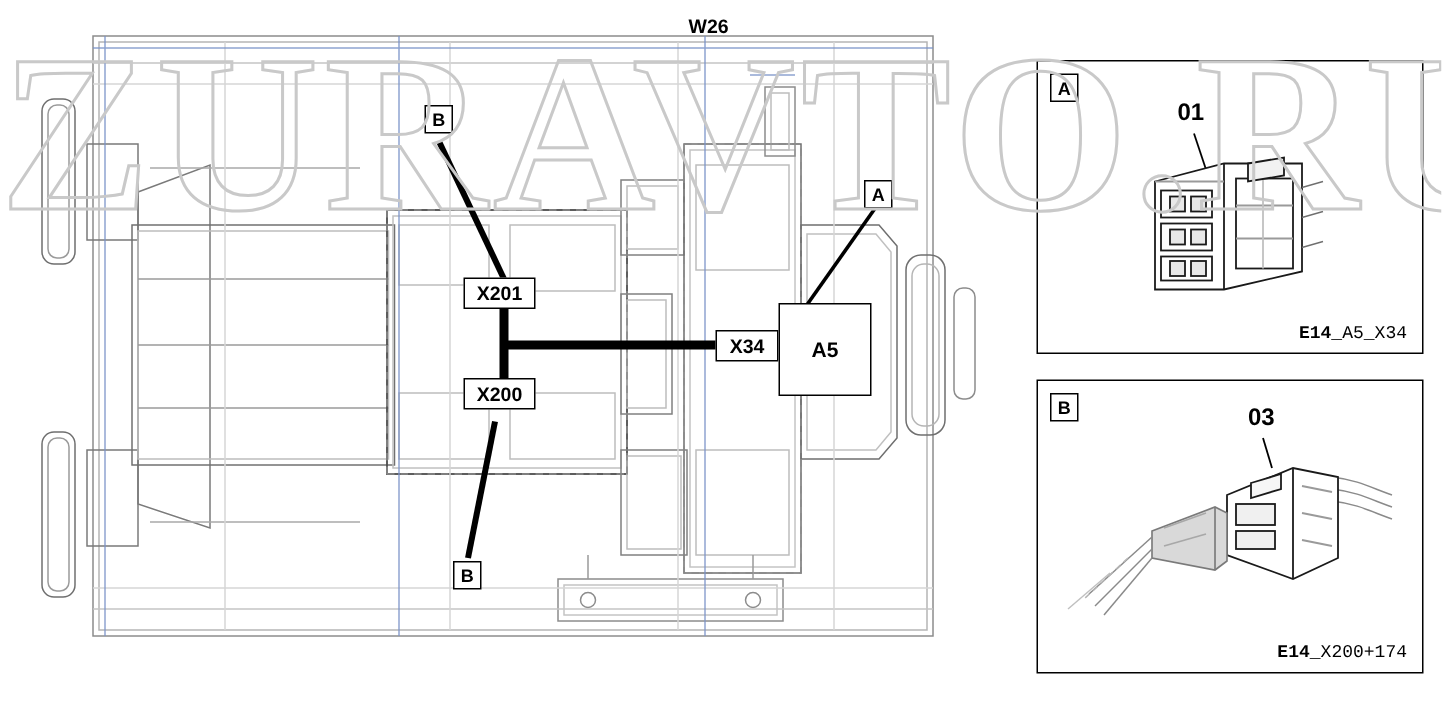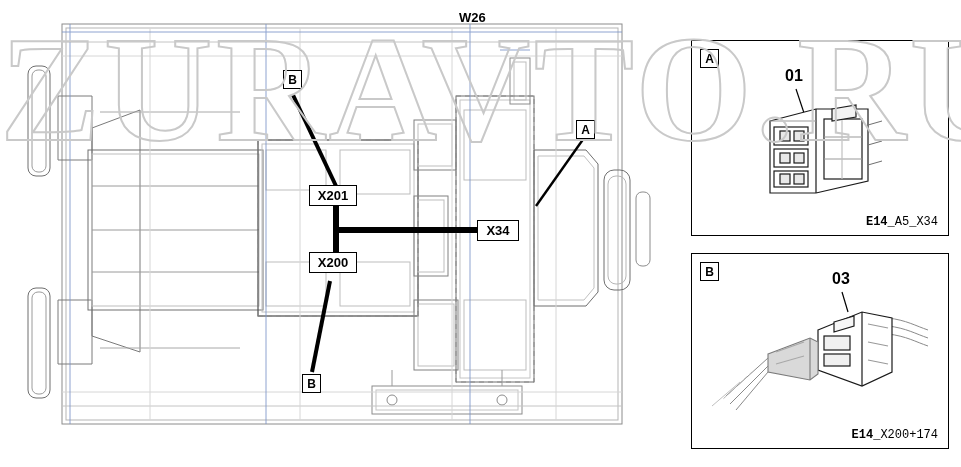--- a/index.html
+++ b/index.html
@@ -226,20 +226,21 @@
     <div class="plainlabel" style="left:459px; top:10px;">W26</div>
 
     <div class="letterbox" style="left:283px; top:70px;">B</div>
     <div class="letterbox" style="left:302px; top:374px;">B</div>
     <div class="letterbox" style="left:576px; top:120px;">A</div>
 
     <div class="boxlabel" style="left:309px; top:185px; width:48px; height:21px;">X201</div>
     <div class="boxlabel" style="left:309px; top:252px; width:48px; height:21px;">X200</div>
     <div class="boxlabel" style="left:477px; top:220px; width:42px; height:21px;text-align:center;">X34</div>
 
+    <div class="a5box" style="left:519px; top:202px; width:62px; height:62px;">A5</div>
   </div>
 
   <div id="watermark">ZURAVTO.RU</div>
 
   <div class="panel" style="left:691px; top:40px; width:258px; height:196px;">
     <div class="letterbox" style="left:8px; top:8px;">A</div>
     <div class="pin-num" style="left:93px; top:26px;">01</div>
 
     <svg width="258" height="196" viewBox="0 0 258 196" style="position:absolute; left:0; top:0;">
 

